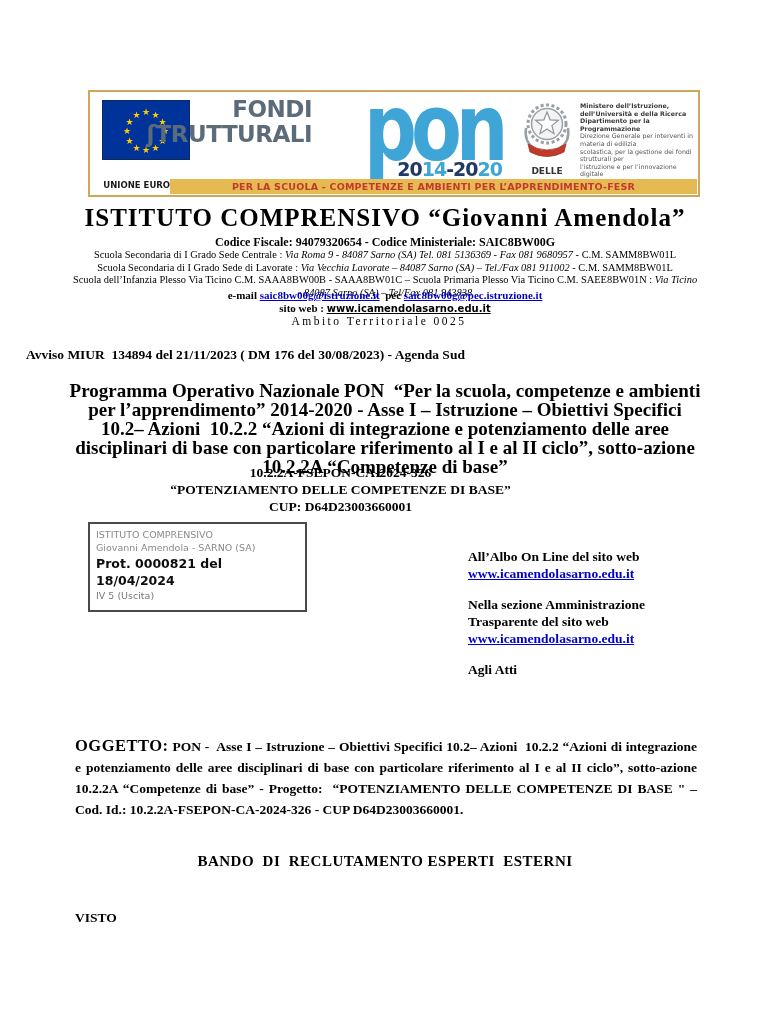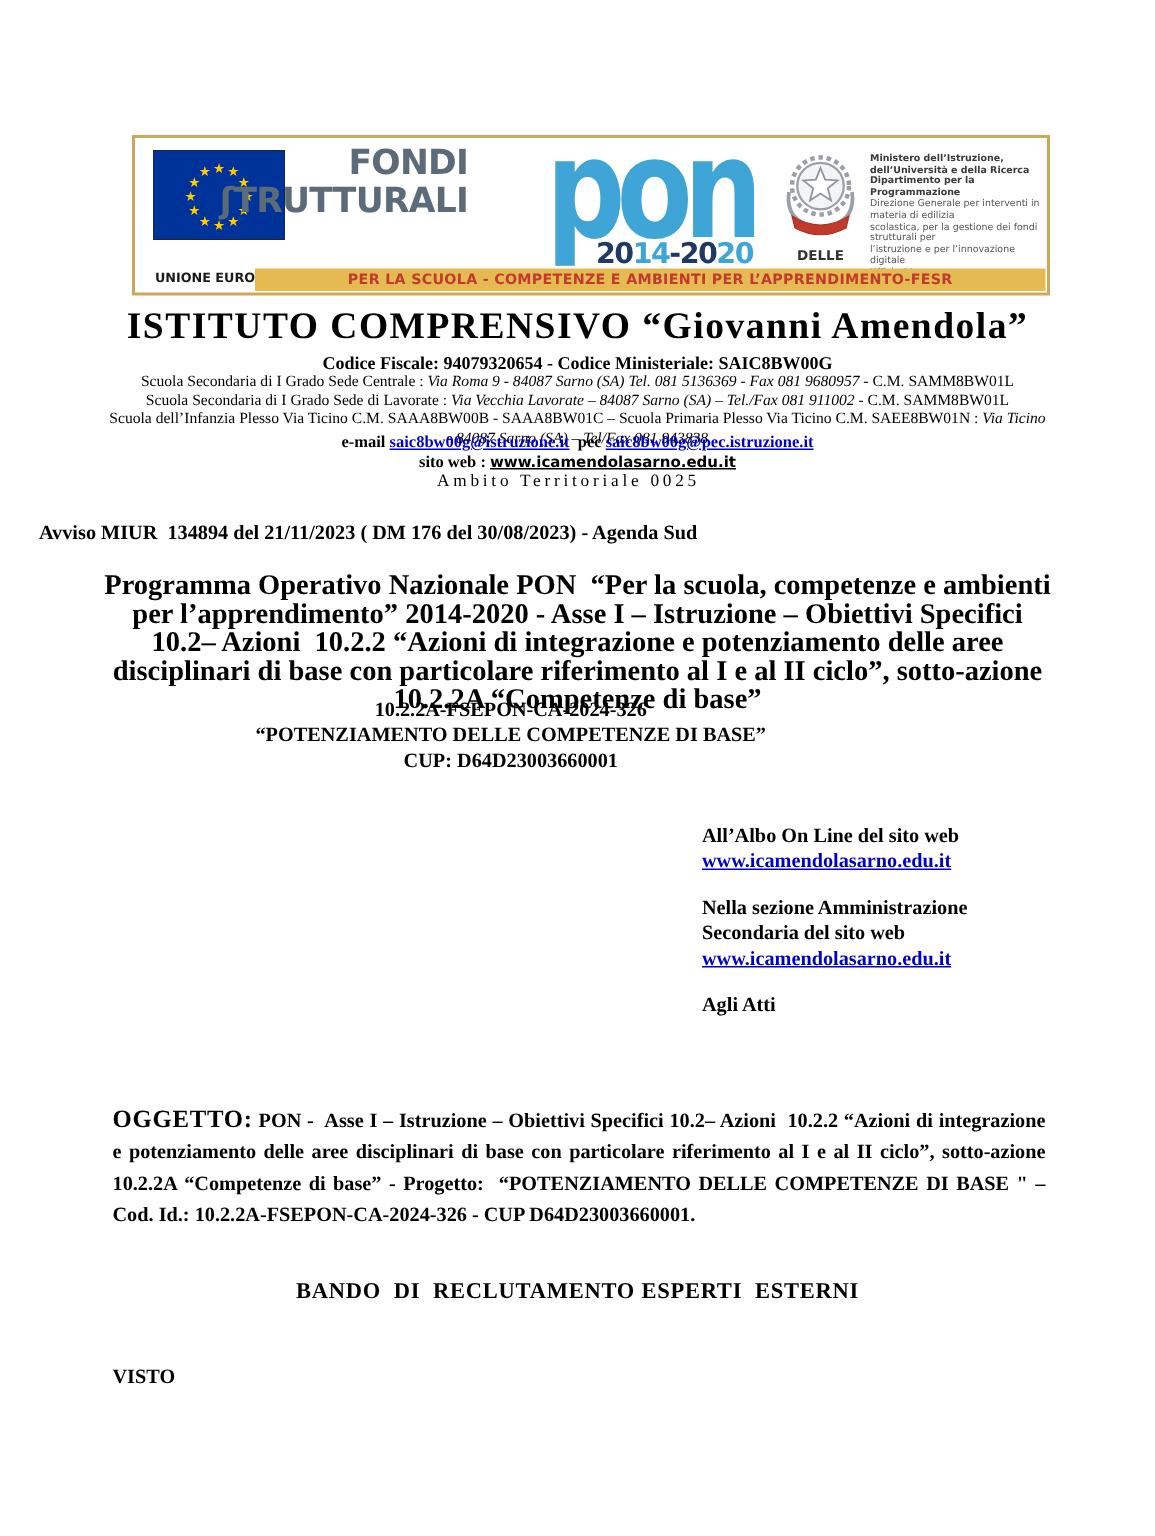--- a/index.html
+++ b/index.html
@@ -167,26 +167,32 @@
 
 <div class="avviso prewrap">Avviso MIUR  134894 del 21/11/2023 ( DM 176 del 30/08/2023) - Agenda Sud</div>
 <div class="programma prewrap">Programma Operativo Nazionale PON  “Per la scuola, competenze e ambienti per l’apprendimento” 2014-2020 - Asse I – Istruzione – Obiettivi Specifici 10.2– Azioni  10.2.2 “Azioni di integrazione e potenziamento delle aree disciplinari di base con particolare riferimento al I e al II ciclo”, sotto-azione 10.2.2A “Competenze di base”</div>
 <div class="code-block">
   <div>10.2.2A-FSEPON-CA-2024-326</div>
   <div>“POTENZIAMENTO DELLE COMPETENZE DI BASE”</div>
   <div>CUP: D64D23003660001</div>
 </div>
 
 <div class="mid-zone">
+  <div class="stamp">
+    <div class="s1">ISTITUTO COMPRENSIVO</div>
+    <div class="s2">Giovanni Amendola - SARNO (SA)</div>
+    <div class="sprot">Prot. 0000821 del 18/04/2024</div>
+    <div class="s4">IV 5 (Uscita)</div>
+  </div>
   <div class="recipients">
     <div>All’Albo On Line del sito web</div>
     <div><a href="#">www.icamendolasarno.edu.it</a></div>
     <div class="gap"></div>
     <div>Nella sezione Amministrazione</div>
-    <div>Secondaria del sito web</div>
+    <div>Trasparente del sito web</div>
     <div><a href="#">www.icamendolasarno.edu.it</a></div>
     <div class="gap"></div>
     <div>Agli Atti</div>
   </div>
 </div>
 
 <div class="oggetto prewrap"><span class="olabel">OGGETTO:</span><span> PON -  Asse I – Istruzione – Obiettivi Specifici 10.2– Azioni  10.2.2 “Azioni di integrazione e potenziamento delle aree disciplinari di base con particolare riferimento al I e al II ciclo”, sotto-azione 10.2.2A “Competenze di base” - Progetto:  “POTENZIAMENTO DELLE COMPETENZE DI BASE " – Cod. Id.: 10.2.2A-FSEPON-CA-2024-326 - CUP D64D23003660001.</span></div>
 
 <div class="bando prewrap">BANDO  DI  RECLUTAMENTO ESPERTI  ESTERNI</div>
 

